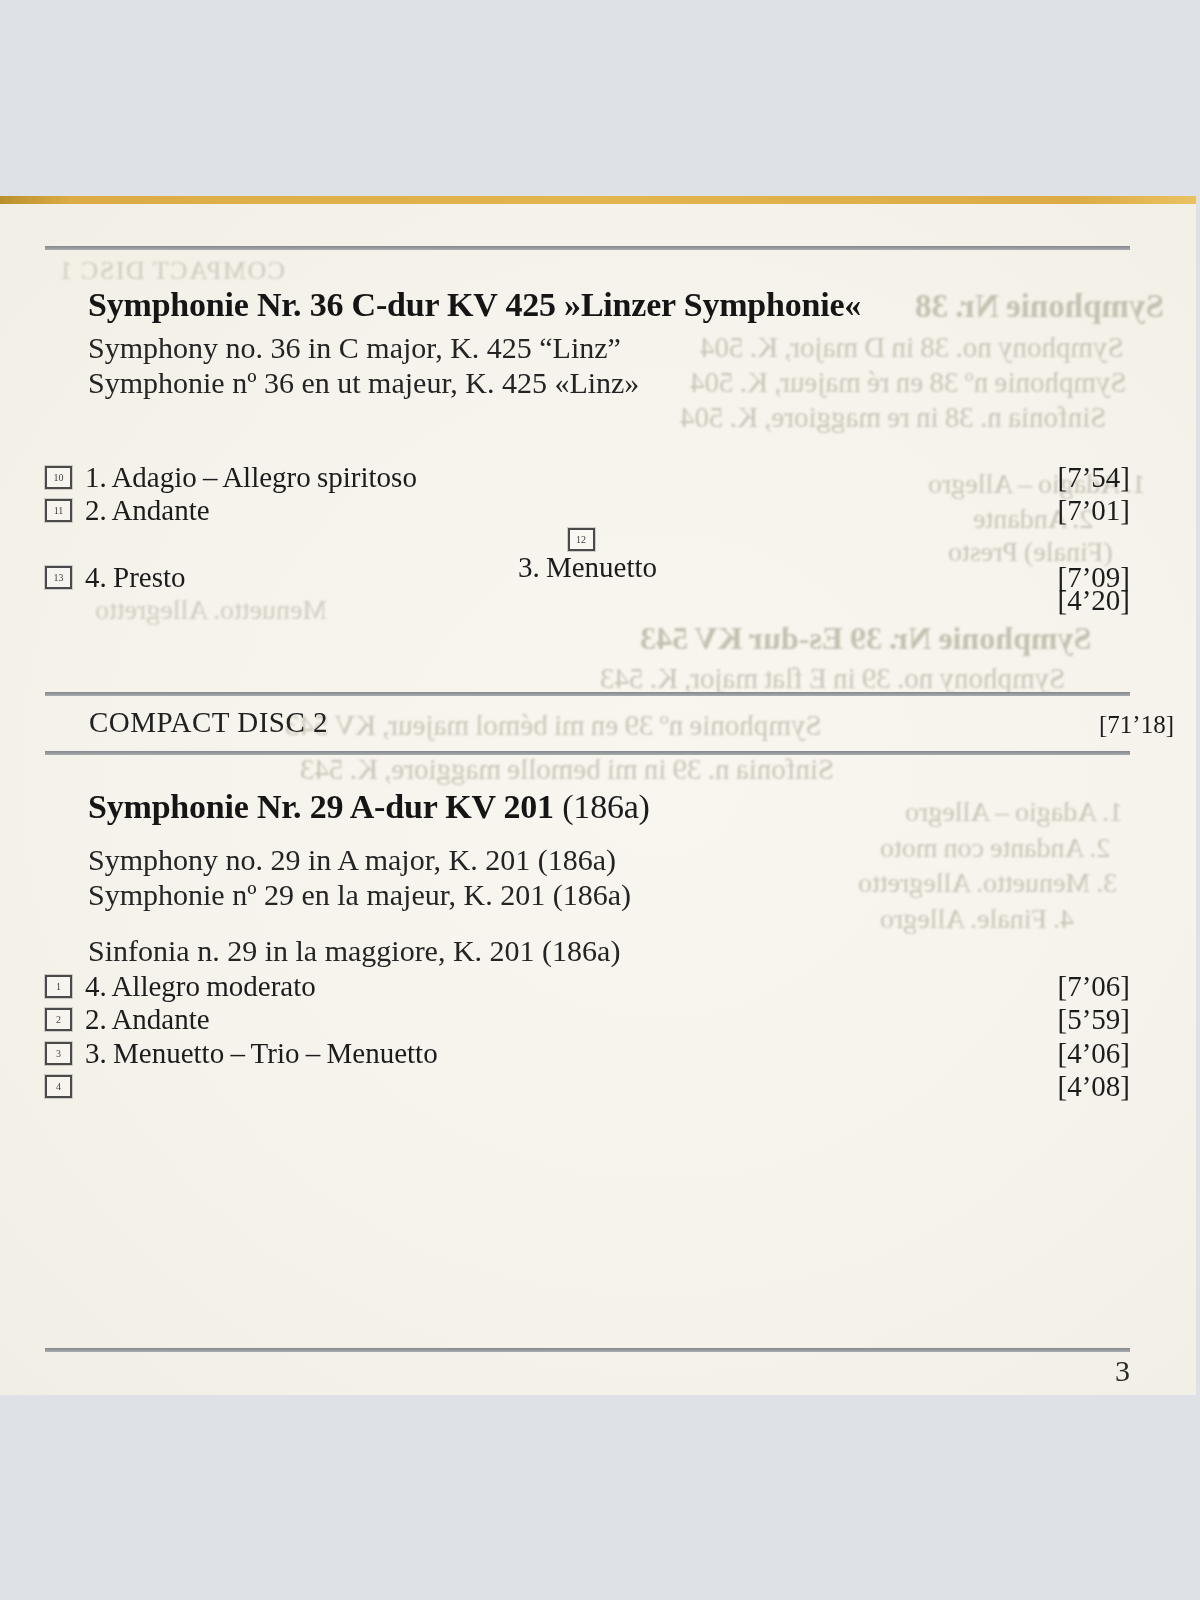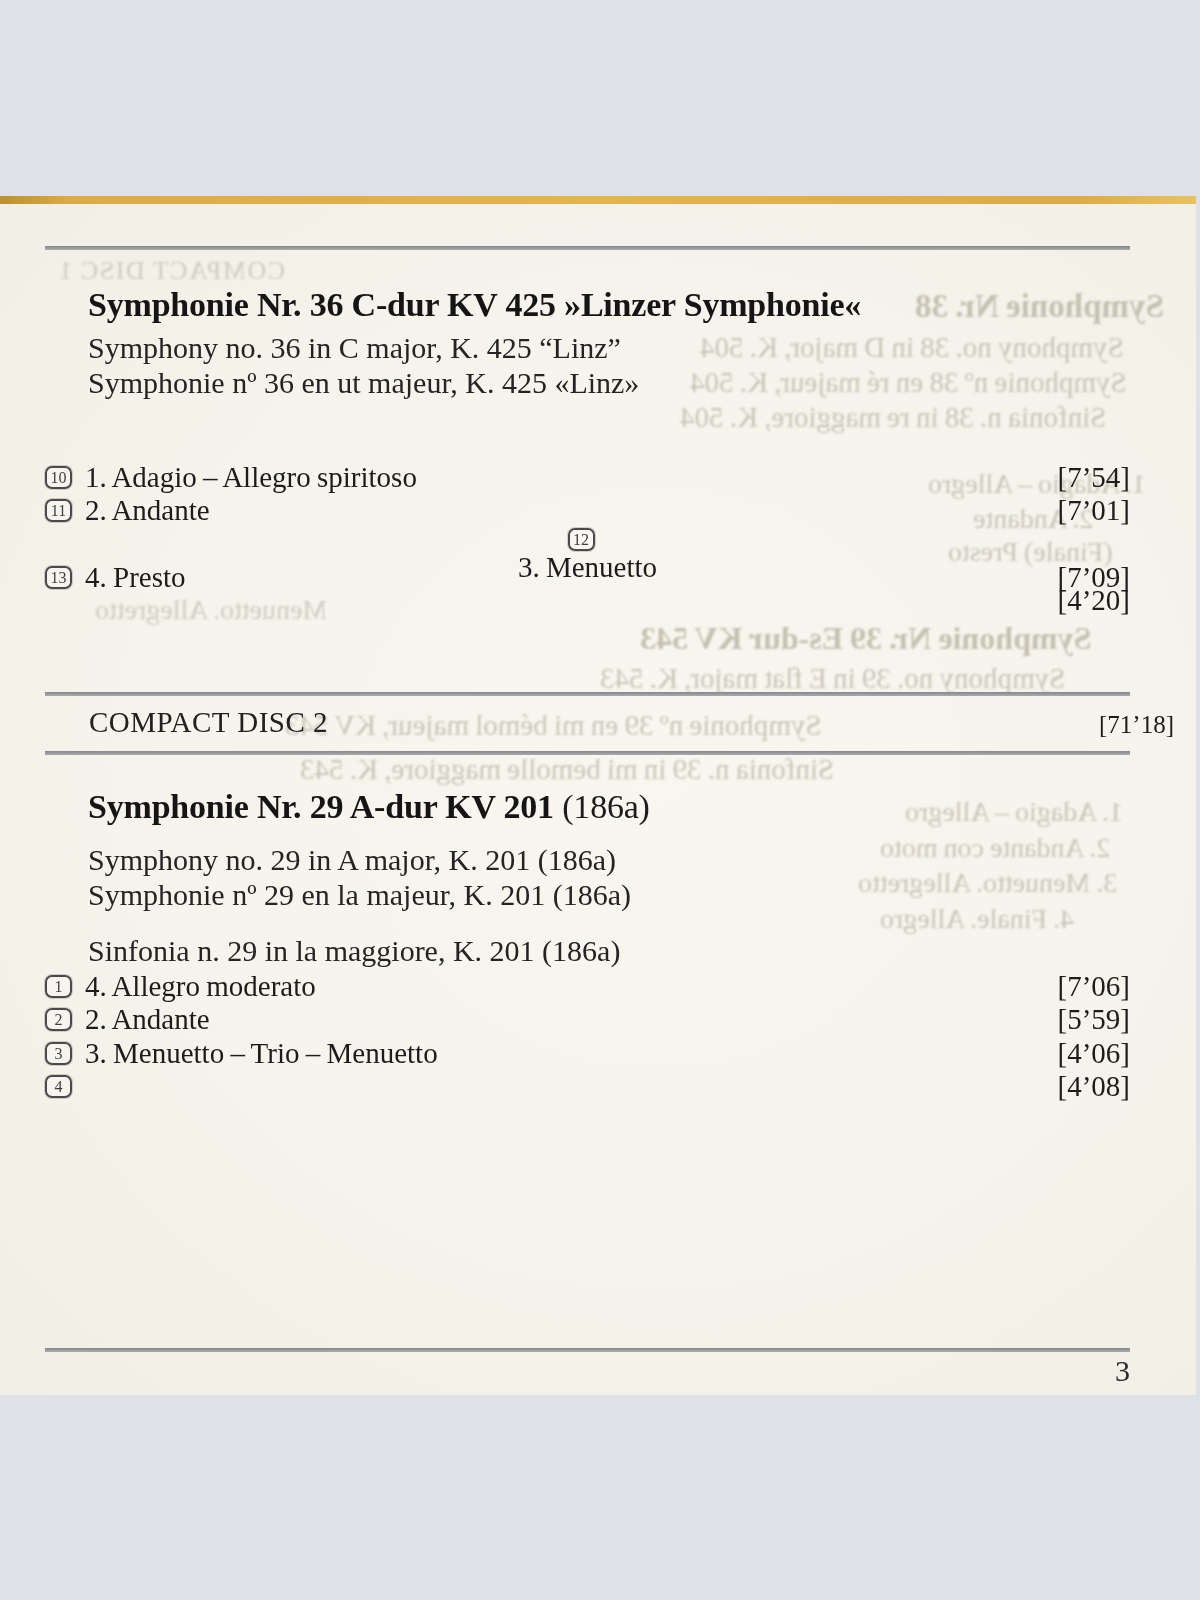--- a/index.html
+++ b/index.html
@@ -67,23 +67,23 @@
     left: 45px;
     width: 1085px;
     display: flex;
     align-items: center;
   }
   .tracknum {
     flex: none;
     width: 23px;
     height: 19px;
     border: 2px solid #4a4a4a;
-    border-radius: 7px;
+    border-radius: 0;
     box-shadow: 0 0 0 1px rgba(90,90,90,0.25);
-    font-size: 16px;
+    font-size: 10px;
     line-height: 19px;
     text-align: center;
     color: #3f3f3f;
     margin-right: 13px;
     background: rgba(255,255,255,0.25);
   }
   .track-label {
     font-size: 29px;
     color: #1c1c1c;
     white-space: nowrap;

